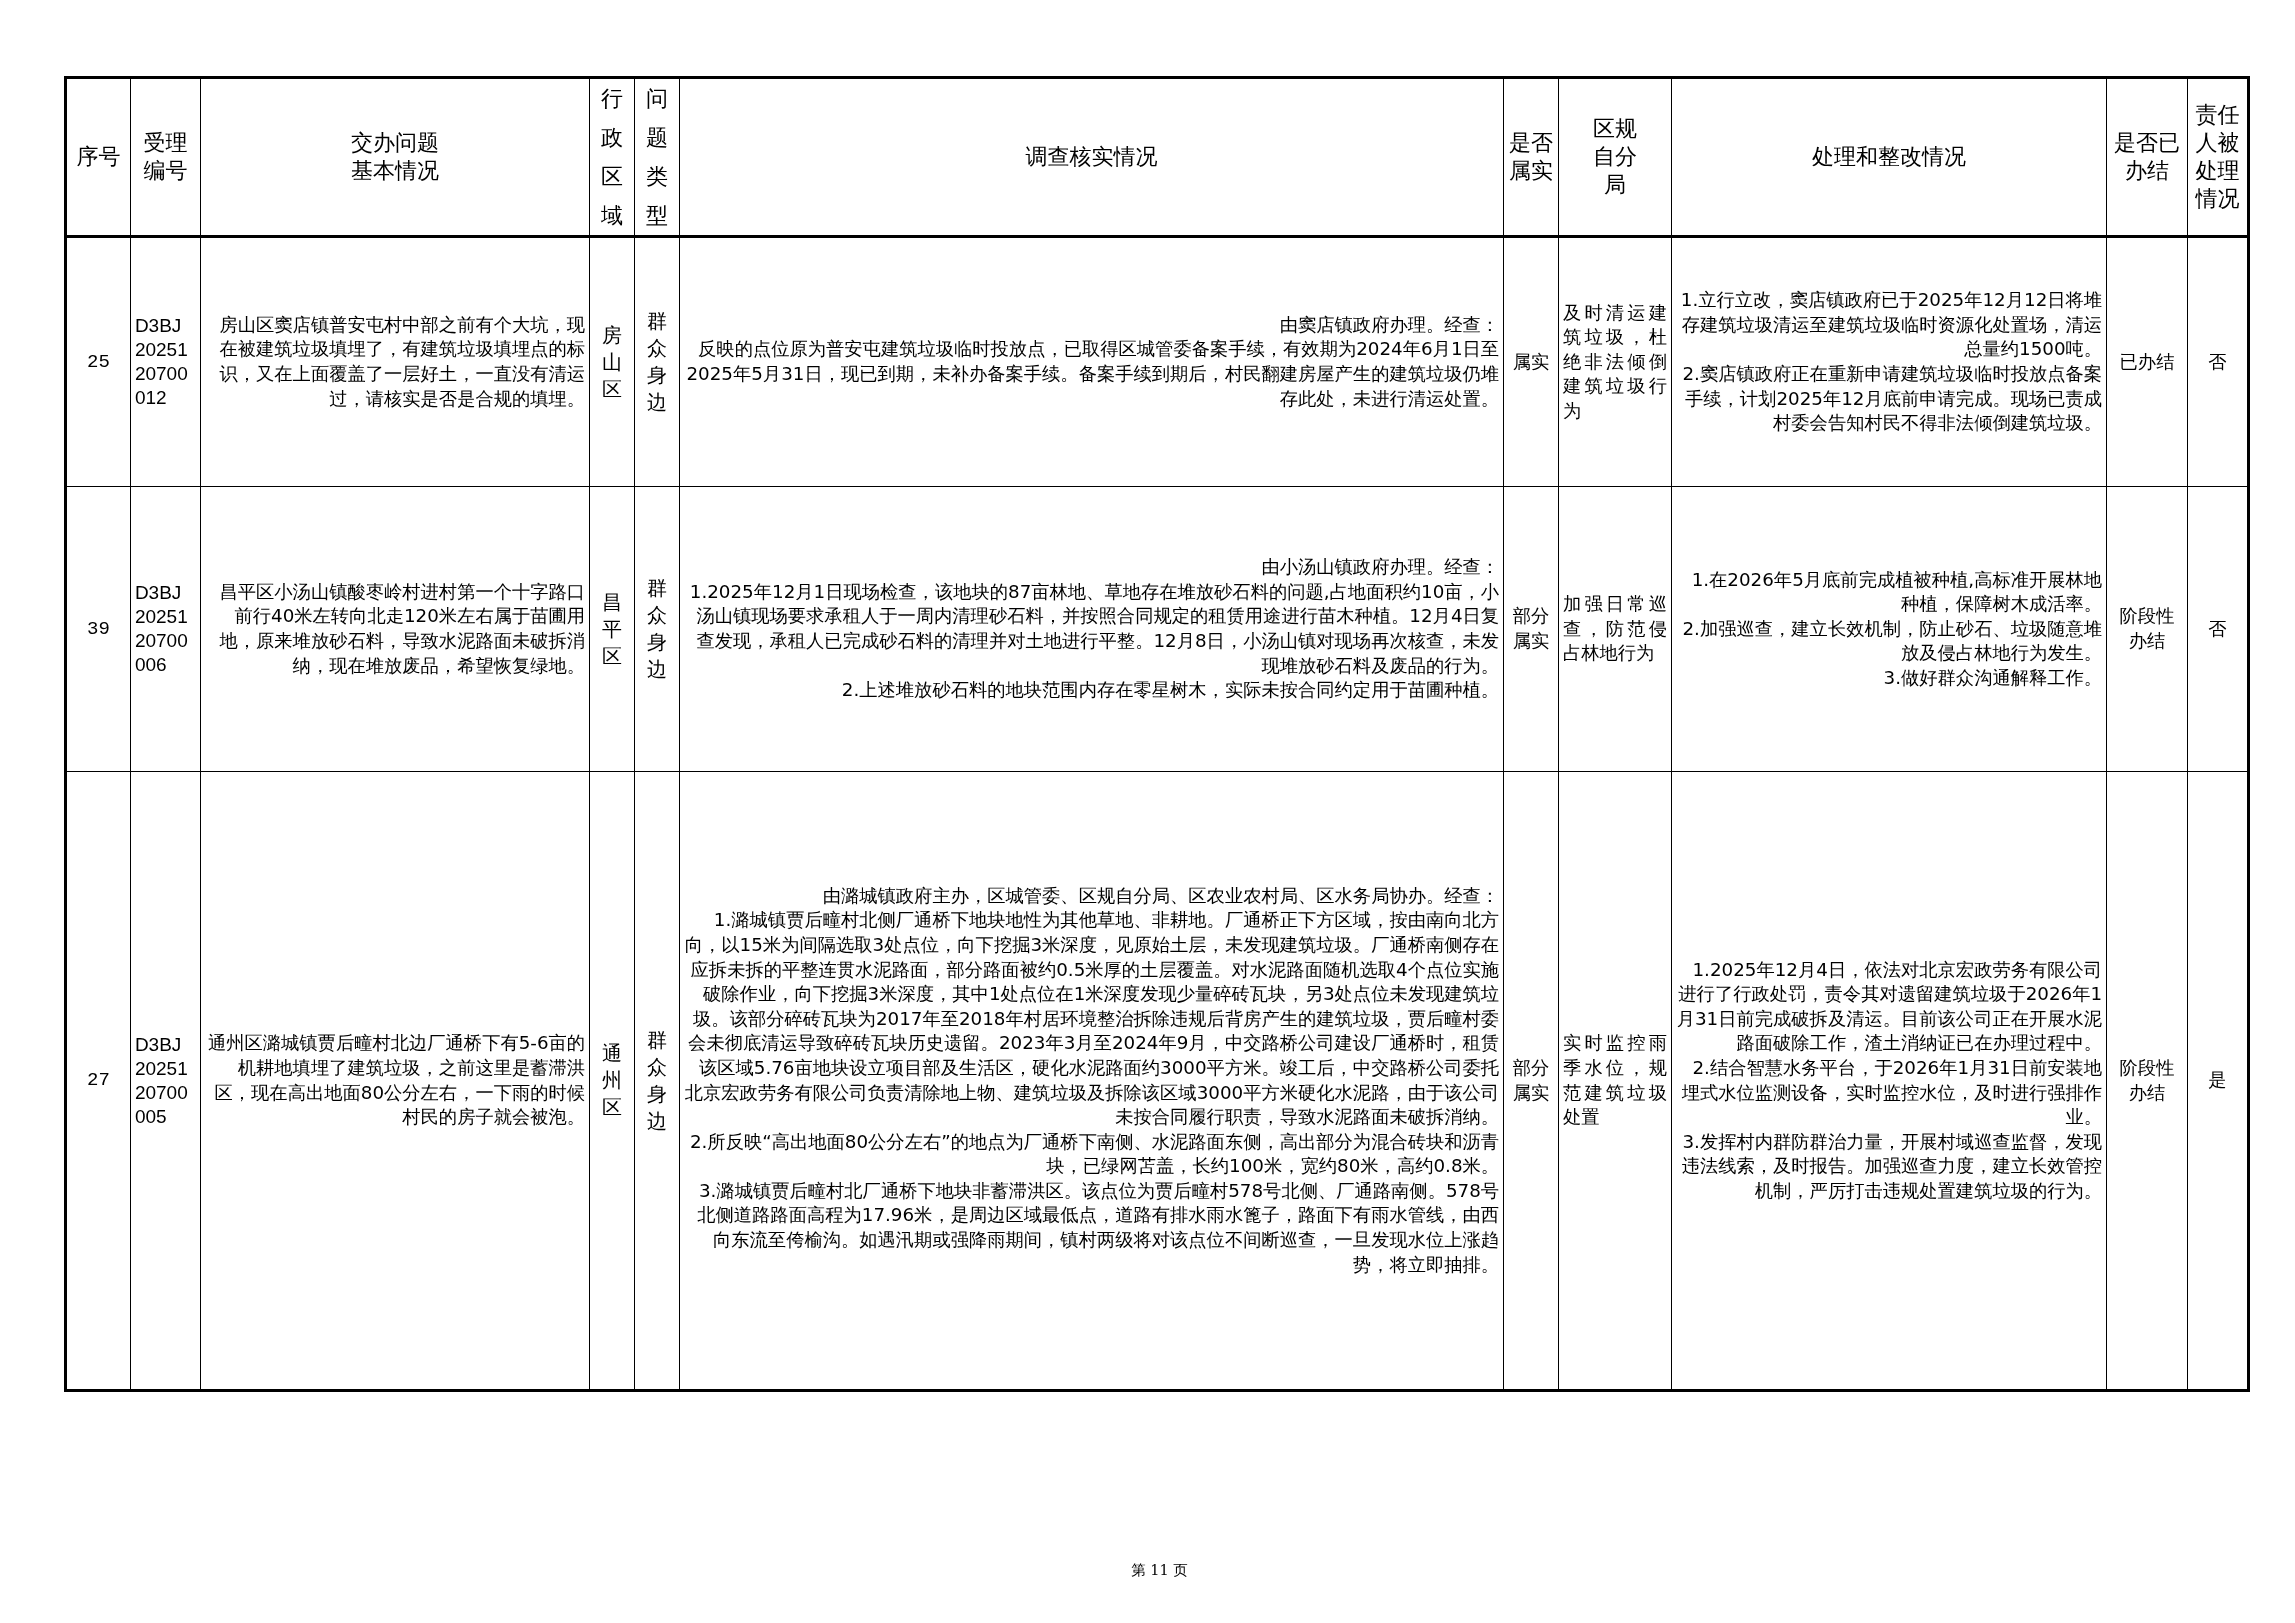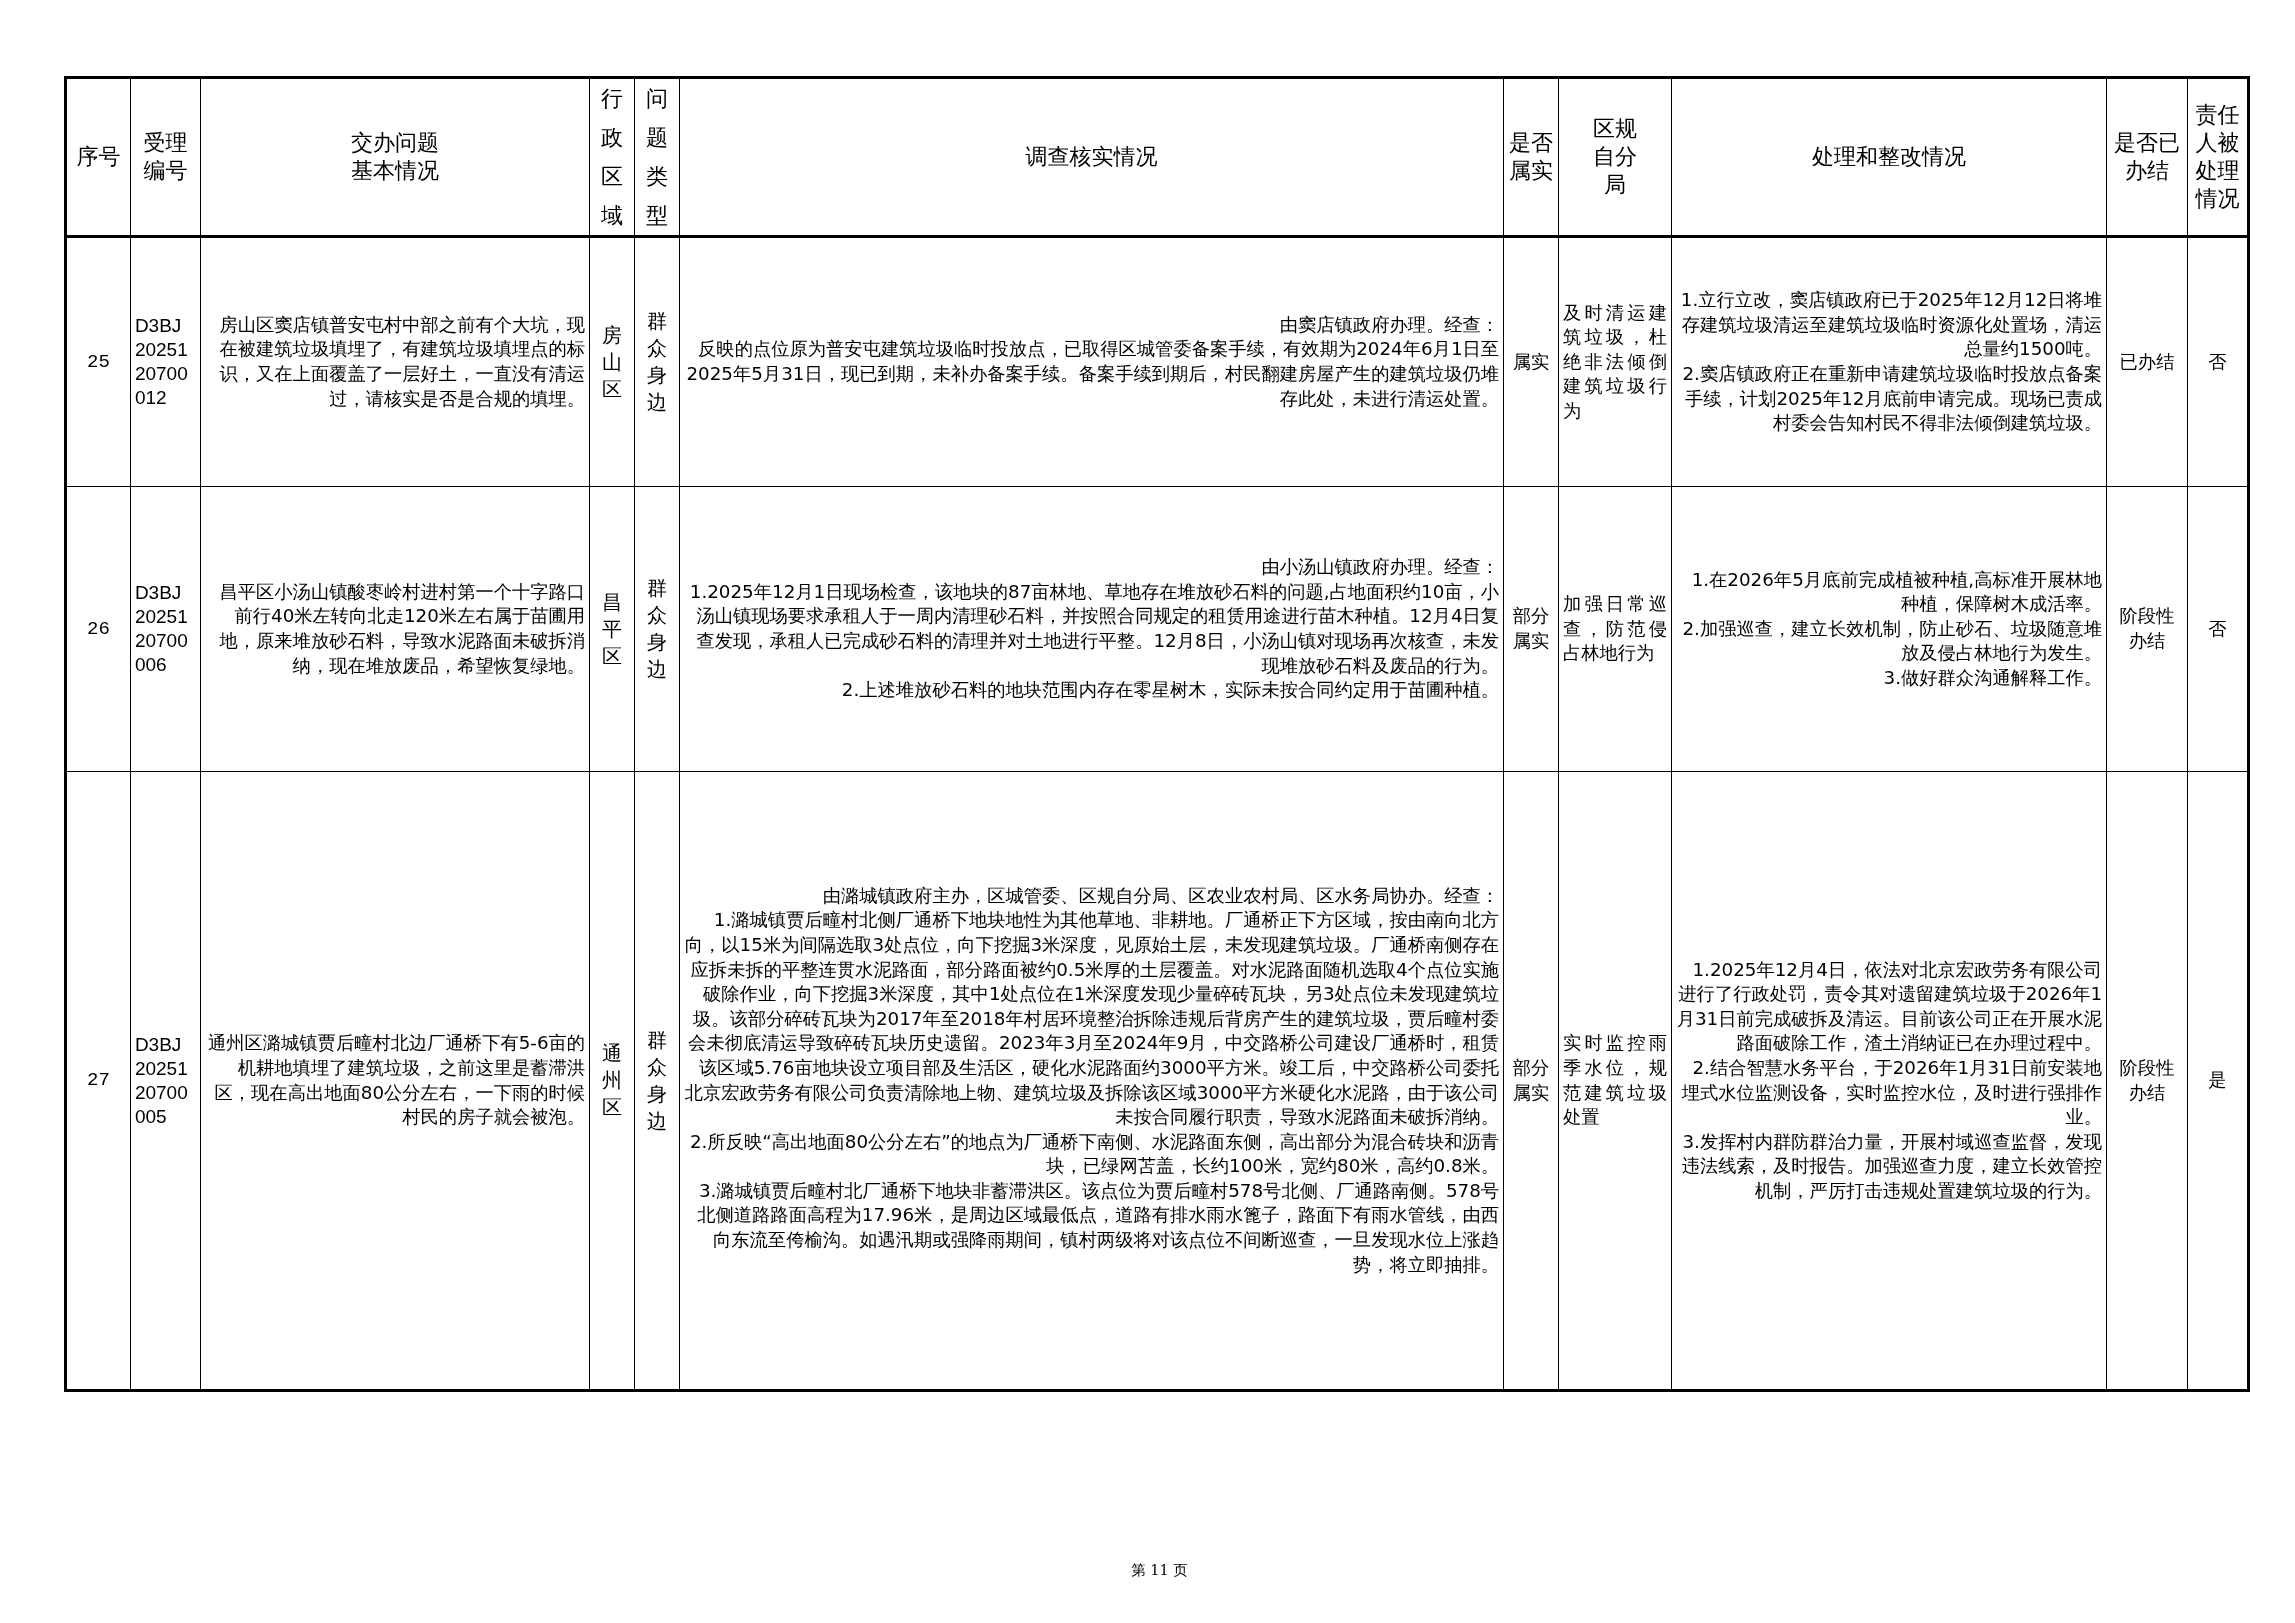--- a/index.html
+++ b/index.html
@@ -69,21 +69,21 @@
       <td class="l">由窦店镇政府办理。经查：
 反映的点位原为普安屯建筑垃圾临时投放点，已取得区城管委备案手续，有效期为2024年6月1日至2025年5月31日，现已到期，未补办备案手续。备案手续到期后，村民翻建房屋产生的建筑垃圾仍堆存此处，未进行清运处置。</td>
       <td class="c"><span style="display:inline-block;width:2.1em;word-break:break-all">属实</span></td>
       <td class="goal">及时清运建筑垃圾，杜绝非法倾倒建筑垃圾行为</td>
       <td class="l">1.立行立改，窦店镇政府已于2025年12月12日将堆存建筑垃圾清运至建筑垃圾临时资源化处置场，清运总量约1500吨。
 2.窦店镇政府正在重新申请建筑垃圾临时投放点备案手续，计划2025年12月底前申请完成。现场已责成村委会告知村民不得非法倾倒建筑垃圾。</td>
       <td class="c"><span style="display:inline-block;width:3.1em;word-break:break-all">已办结</span></td>
       <td class="c">否</td>
     </tr>
     <tr class="r26">
-      <td class="c num">26</td>
+      <td class="c num">39</td>
       <td class="code"><span style="display:inline-block;width:5.1ch;word-break:break-all">D3BJ2025120700006</span></td>
       <td class="l">昌平区小汤山镇酸枣岭村进村第一个十字路口前行40米左转向北走120米左右属于苗圃用地，原来堆放砂石料，导致水泥路面未破拆消纳，现在堆放废品，希望恢复绿地。</td>
       <td class="vert"><span class="vstack">昌平区</span></td>
       <td class="vert"><span class="vstack">群众身边</span></td>
       <td class="l">由小汤山镇政府办理。经查：
 1.2025年12月1日现场检查，该地块的87亩林地、草地存在堆放砂石料的问题,占地面积约10亩，小汤山镇现场要求承租人于一周内清理砂石料，并按照合同规定的租赁用途进行苗木种植。12月4日复查发现，承租人已完成砂石料的清理并对土地进行平整。12月8日，小汤山镇对现场再次核查，未发现堆放砂石料及废品的行为。
 2.上述堆放砂石料的地块范围内存在零星树木，实际未按合同约定用于苗圃种植。</td>
       <td class="c"><span style="display:inline-block;width:2.1em;word-break:break-all">部分属实</span></td>
       <td class="goal">加强日常巡查，防范侵占林地行为</td>
       <td class="l">1.在2026年5月底前完成植被种植,高标准开展林地种植，保障树木成活率。

